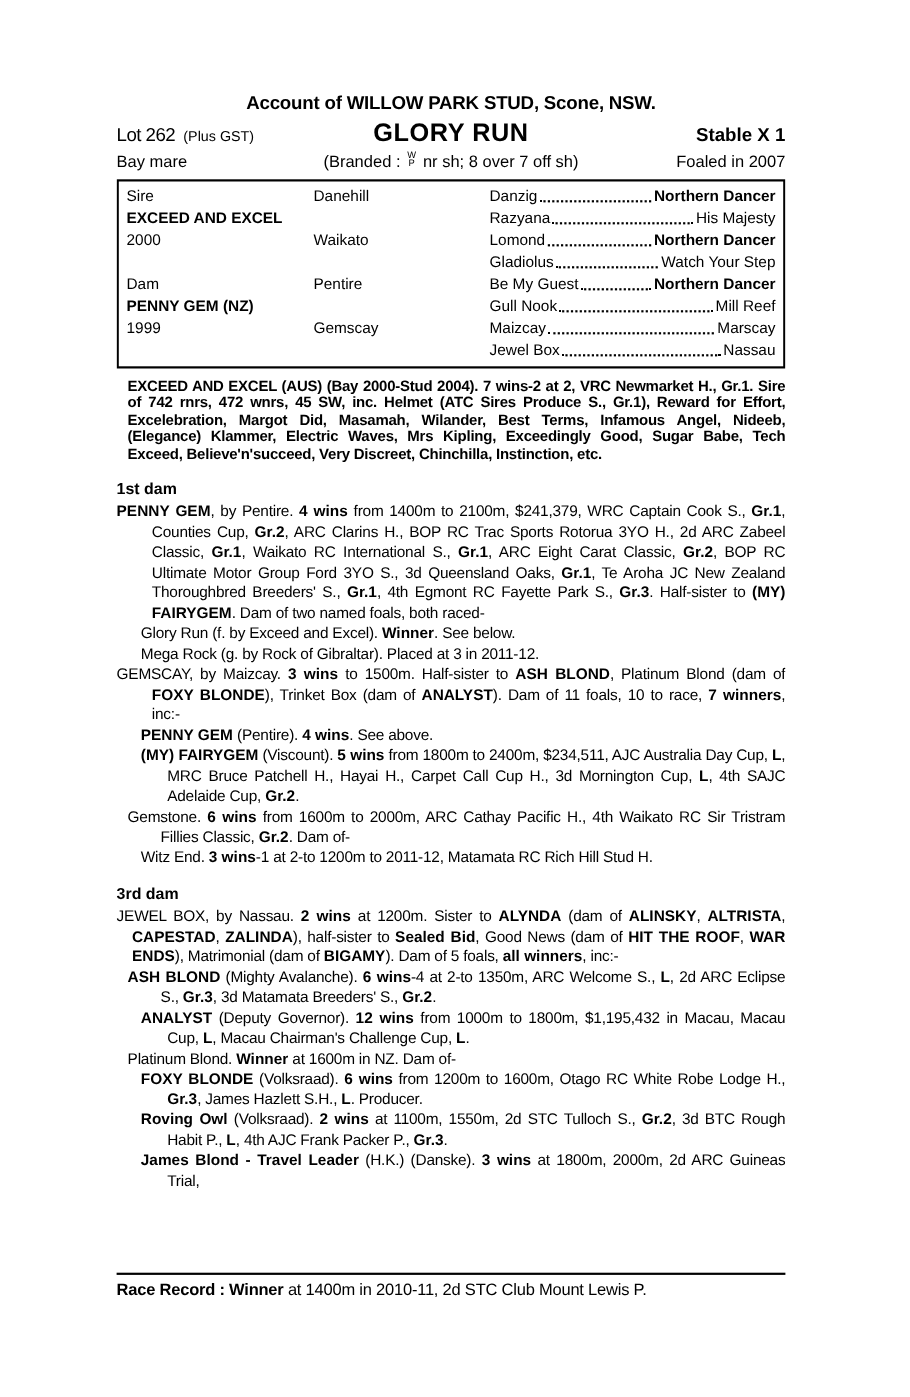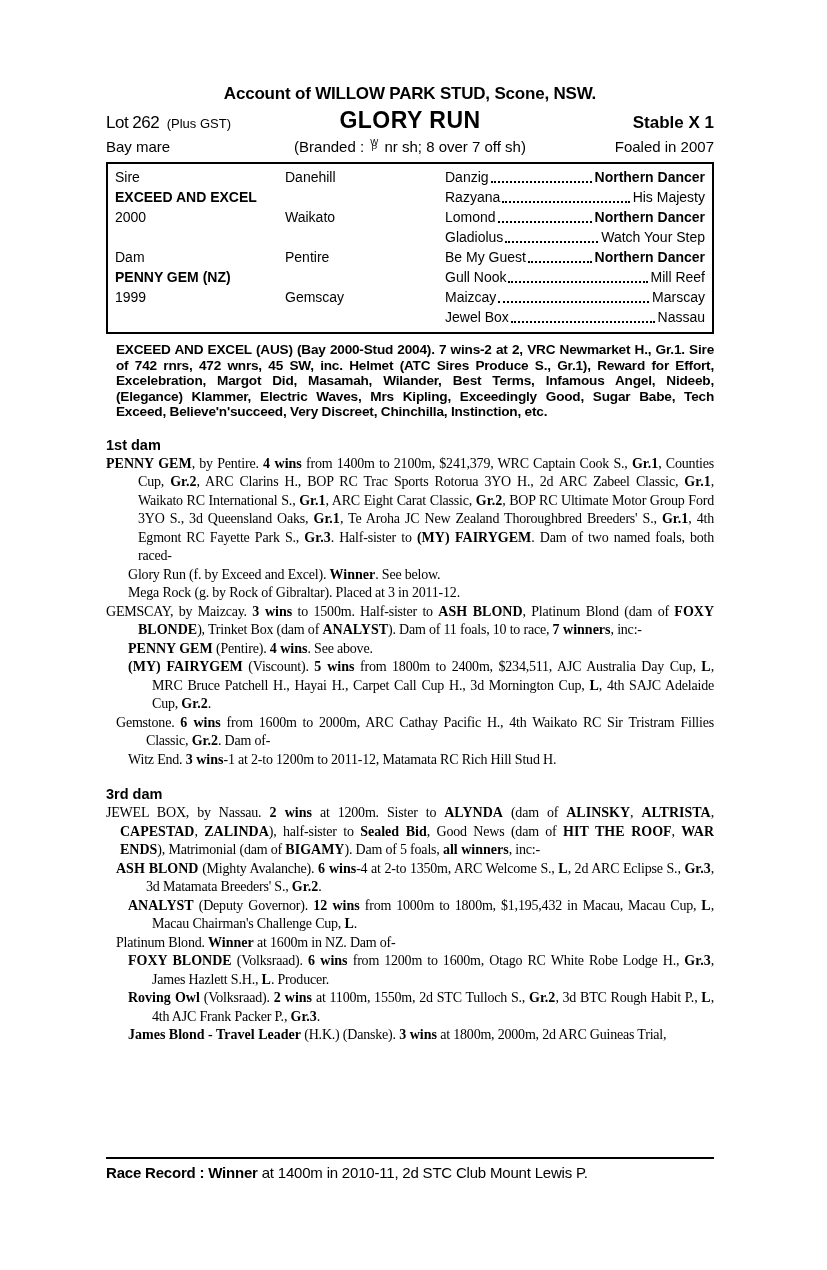--- a/index.html
+++ b/index.html
@@ -19,21 +19,21 @@
   .brand-stack span{display:block;}
   .ped-table{border:2px solid #000;margin-top:7px;padding:3px 7px 5px 7px;font-size:14px;}
   .ped-row{display:grid;grid-template-columns:170px 160px 1fr;line-height:20px;align-items:baseline;}
   .ped-c3{display:flex;align-items:baseline;}
   .ped-c3 .leader{flex:1 1 auto;min-width:8px;align-self:flex-end;height:0;
                   border-bottom:2px dotted #000;margin:0 3px 4px 2px;}
   .b{font-weight:bold;}
   .sire-para{font-weight:bold;font-size:13.6px;line-height:15.6px;text-align:justify;
              letter-spacing:-0.2px;margin:8px 0 0 10px;}
   .sec-heading{font-weight:bold;font-size:14.5px;margin-top:16px;line-height:19px;}
-  .sec p{margin:0;font-size:14px;line-height:18.5px;letter-spacing:-0.2px;text-align:justify;font-family:Liberation Serif, serif;}
+  .sec p{margin:0;font-size:14px;line-height:18.5px;letter-spacing:-0.2px;text-align:justify;}
   .sec p b{letter-spacing:0;}
   .lv0{padding-left:32px;text-indent:-32px;}
   .lv0s{padding-left:14px;text-indent:-14px;}
   .lv1{padding-left:40px;text-indent:-30px;}
   .lv2{padding-left:46px;text-indent:-24px;}
   .footer{position:absolute;left:106px;top:1157px;width:608px;}
   .rr-rule{border-top:2px solid #000;height:0;}
   .rr{margin:5px 0 0 0;font-size:15px;letter-spacing:-0.2px;}
 </style>
 </head>

